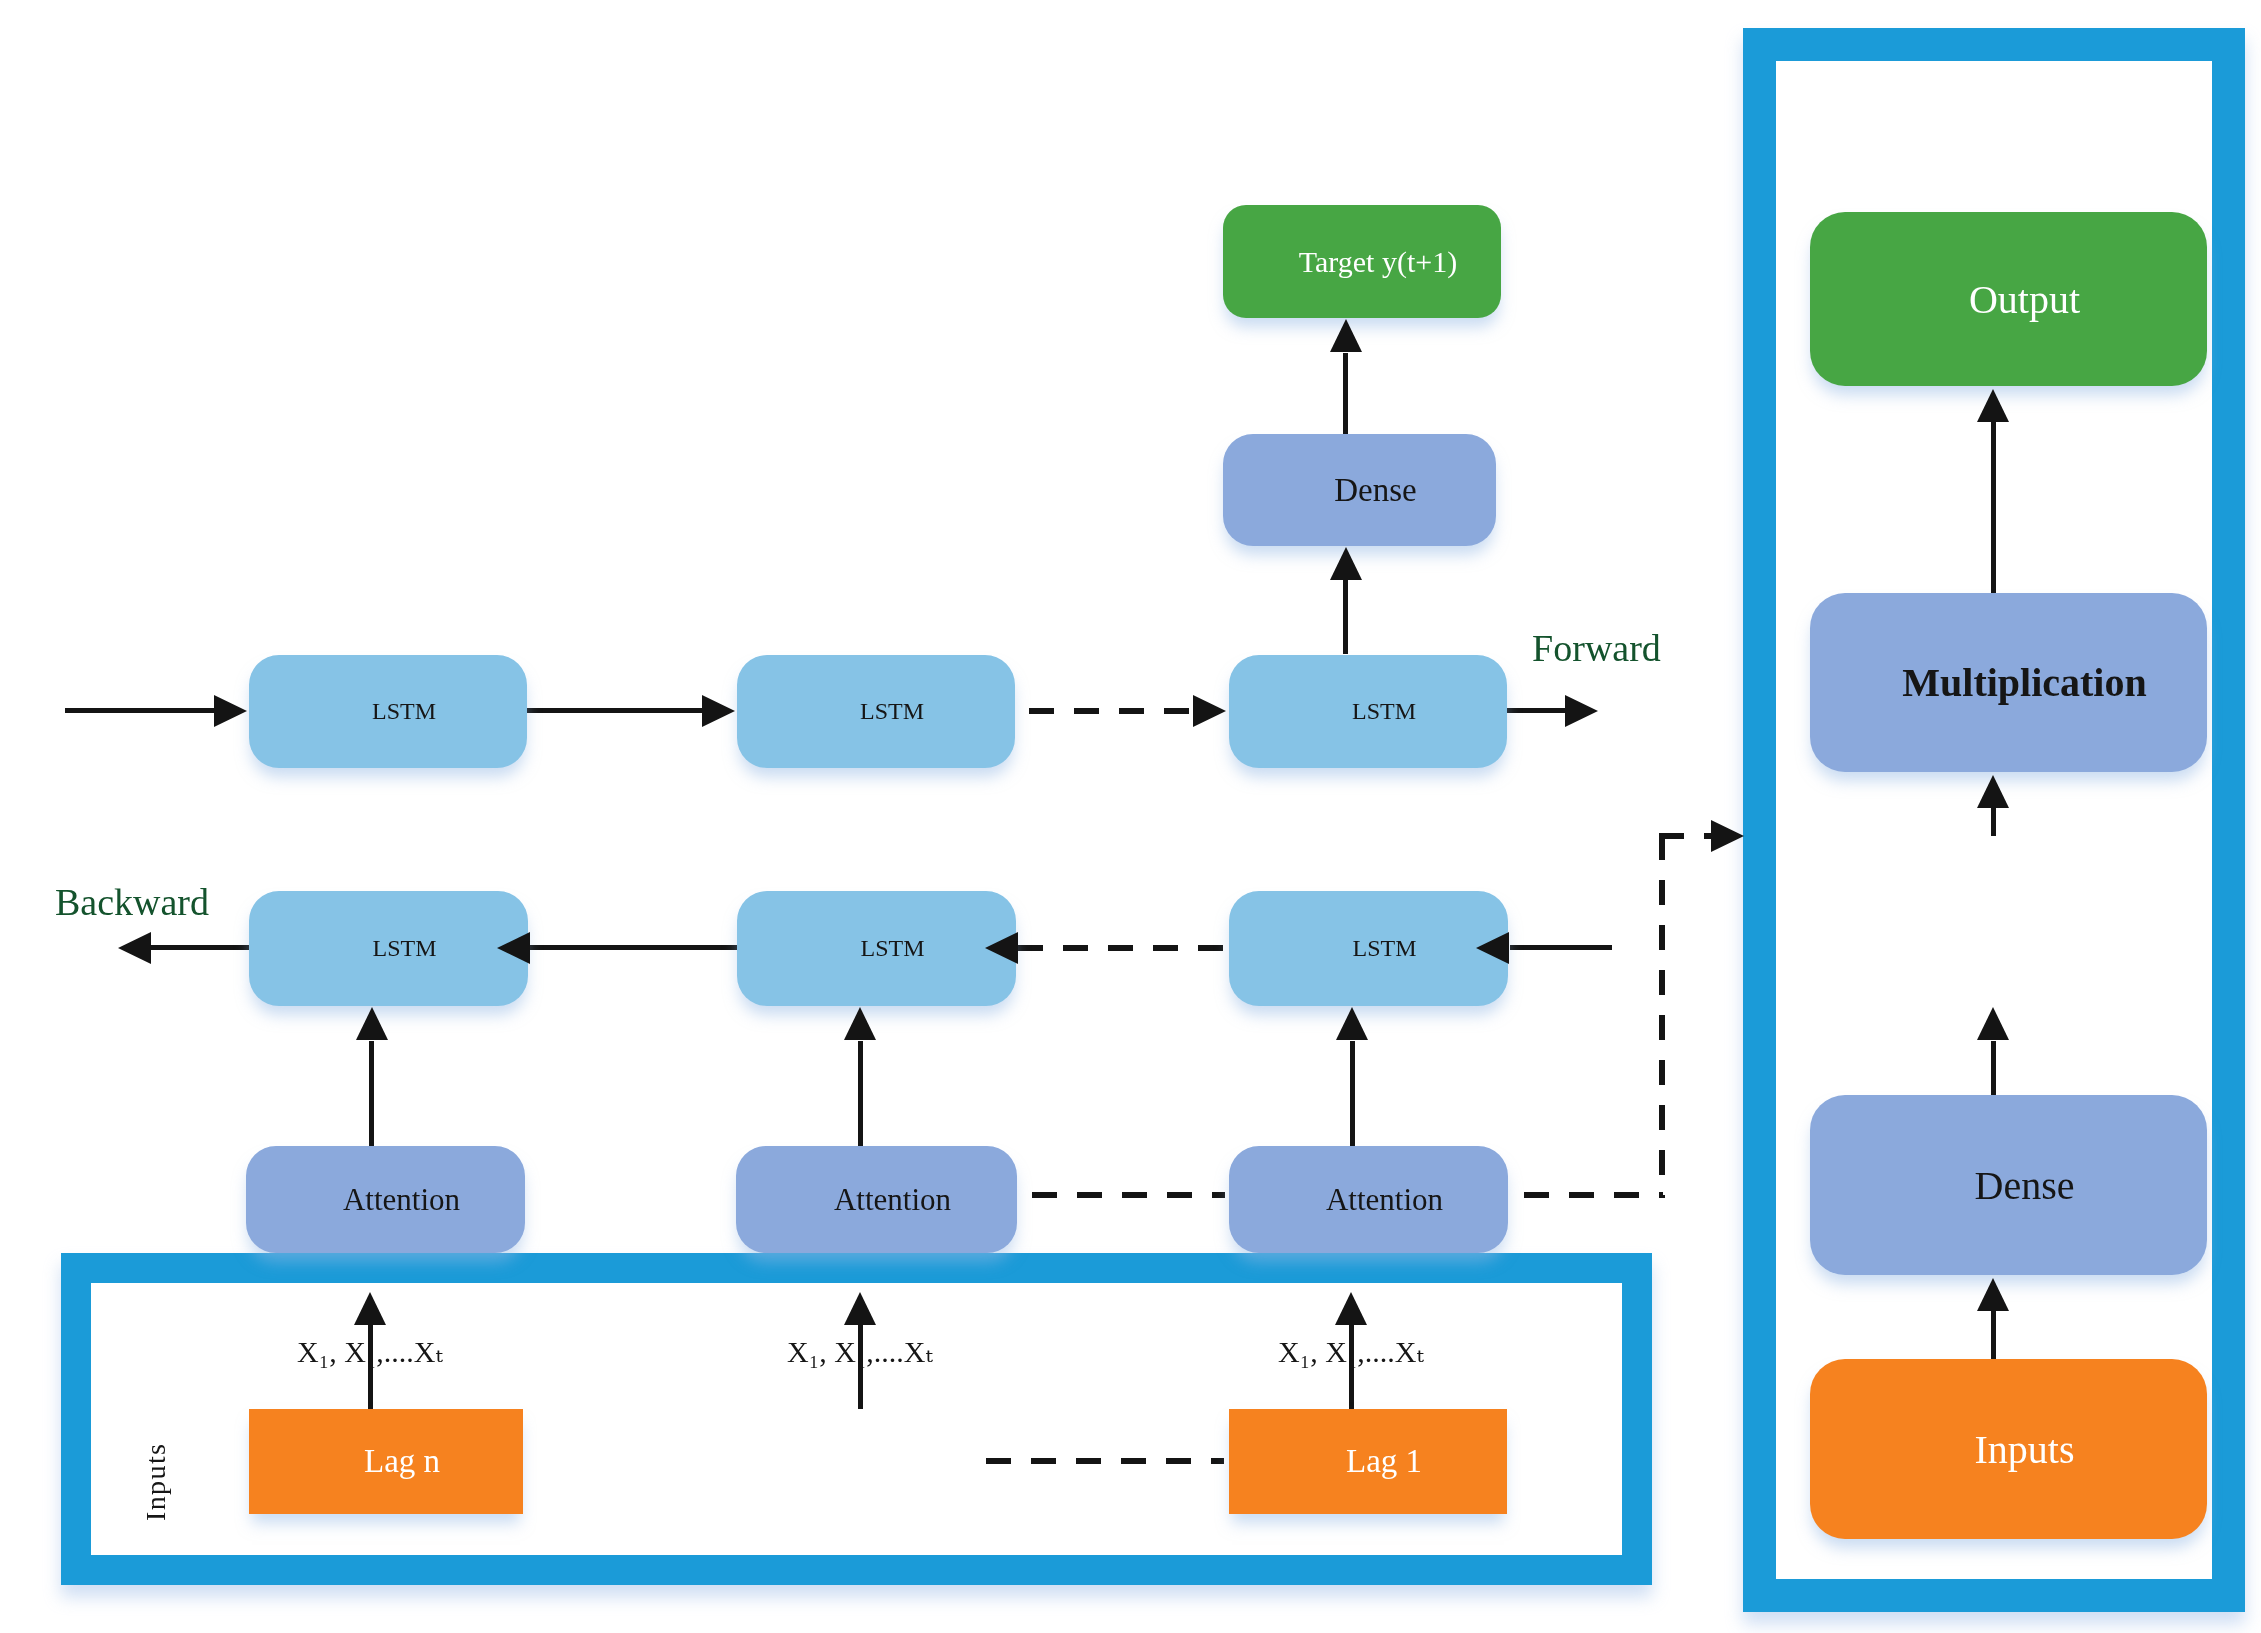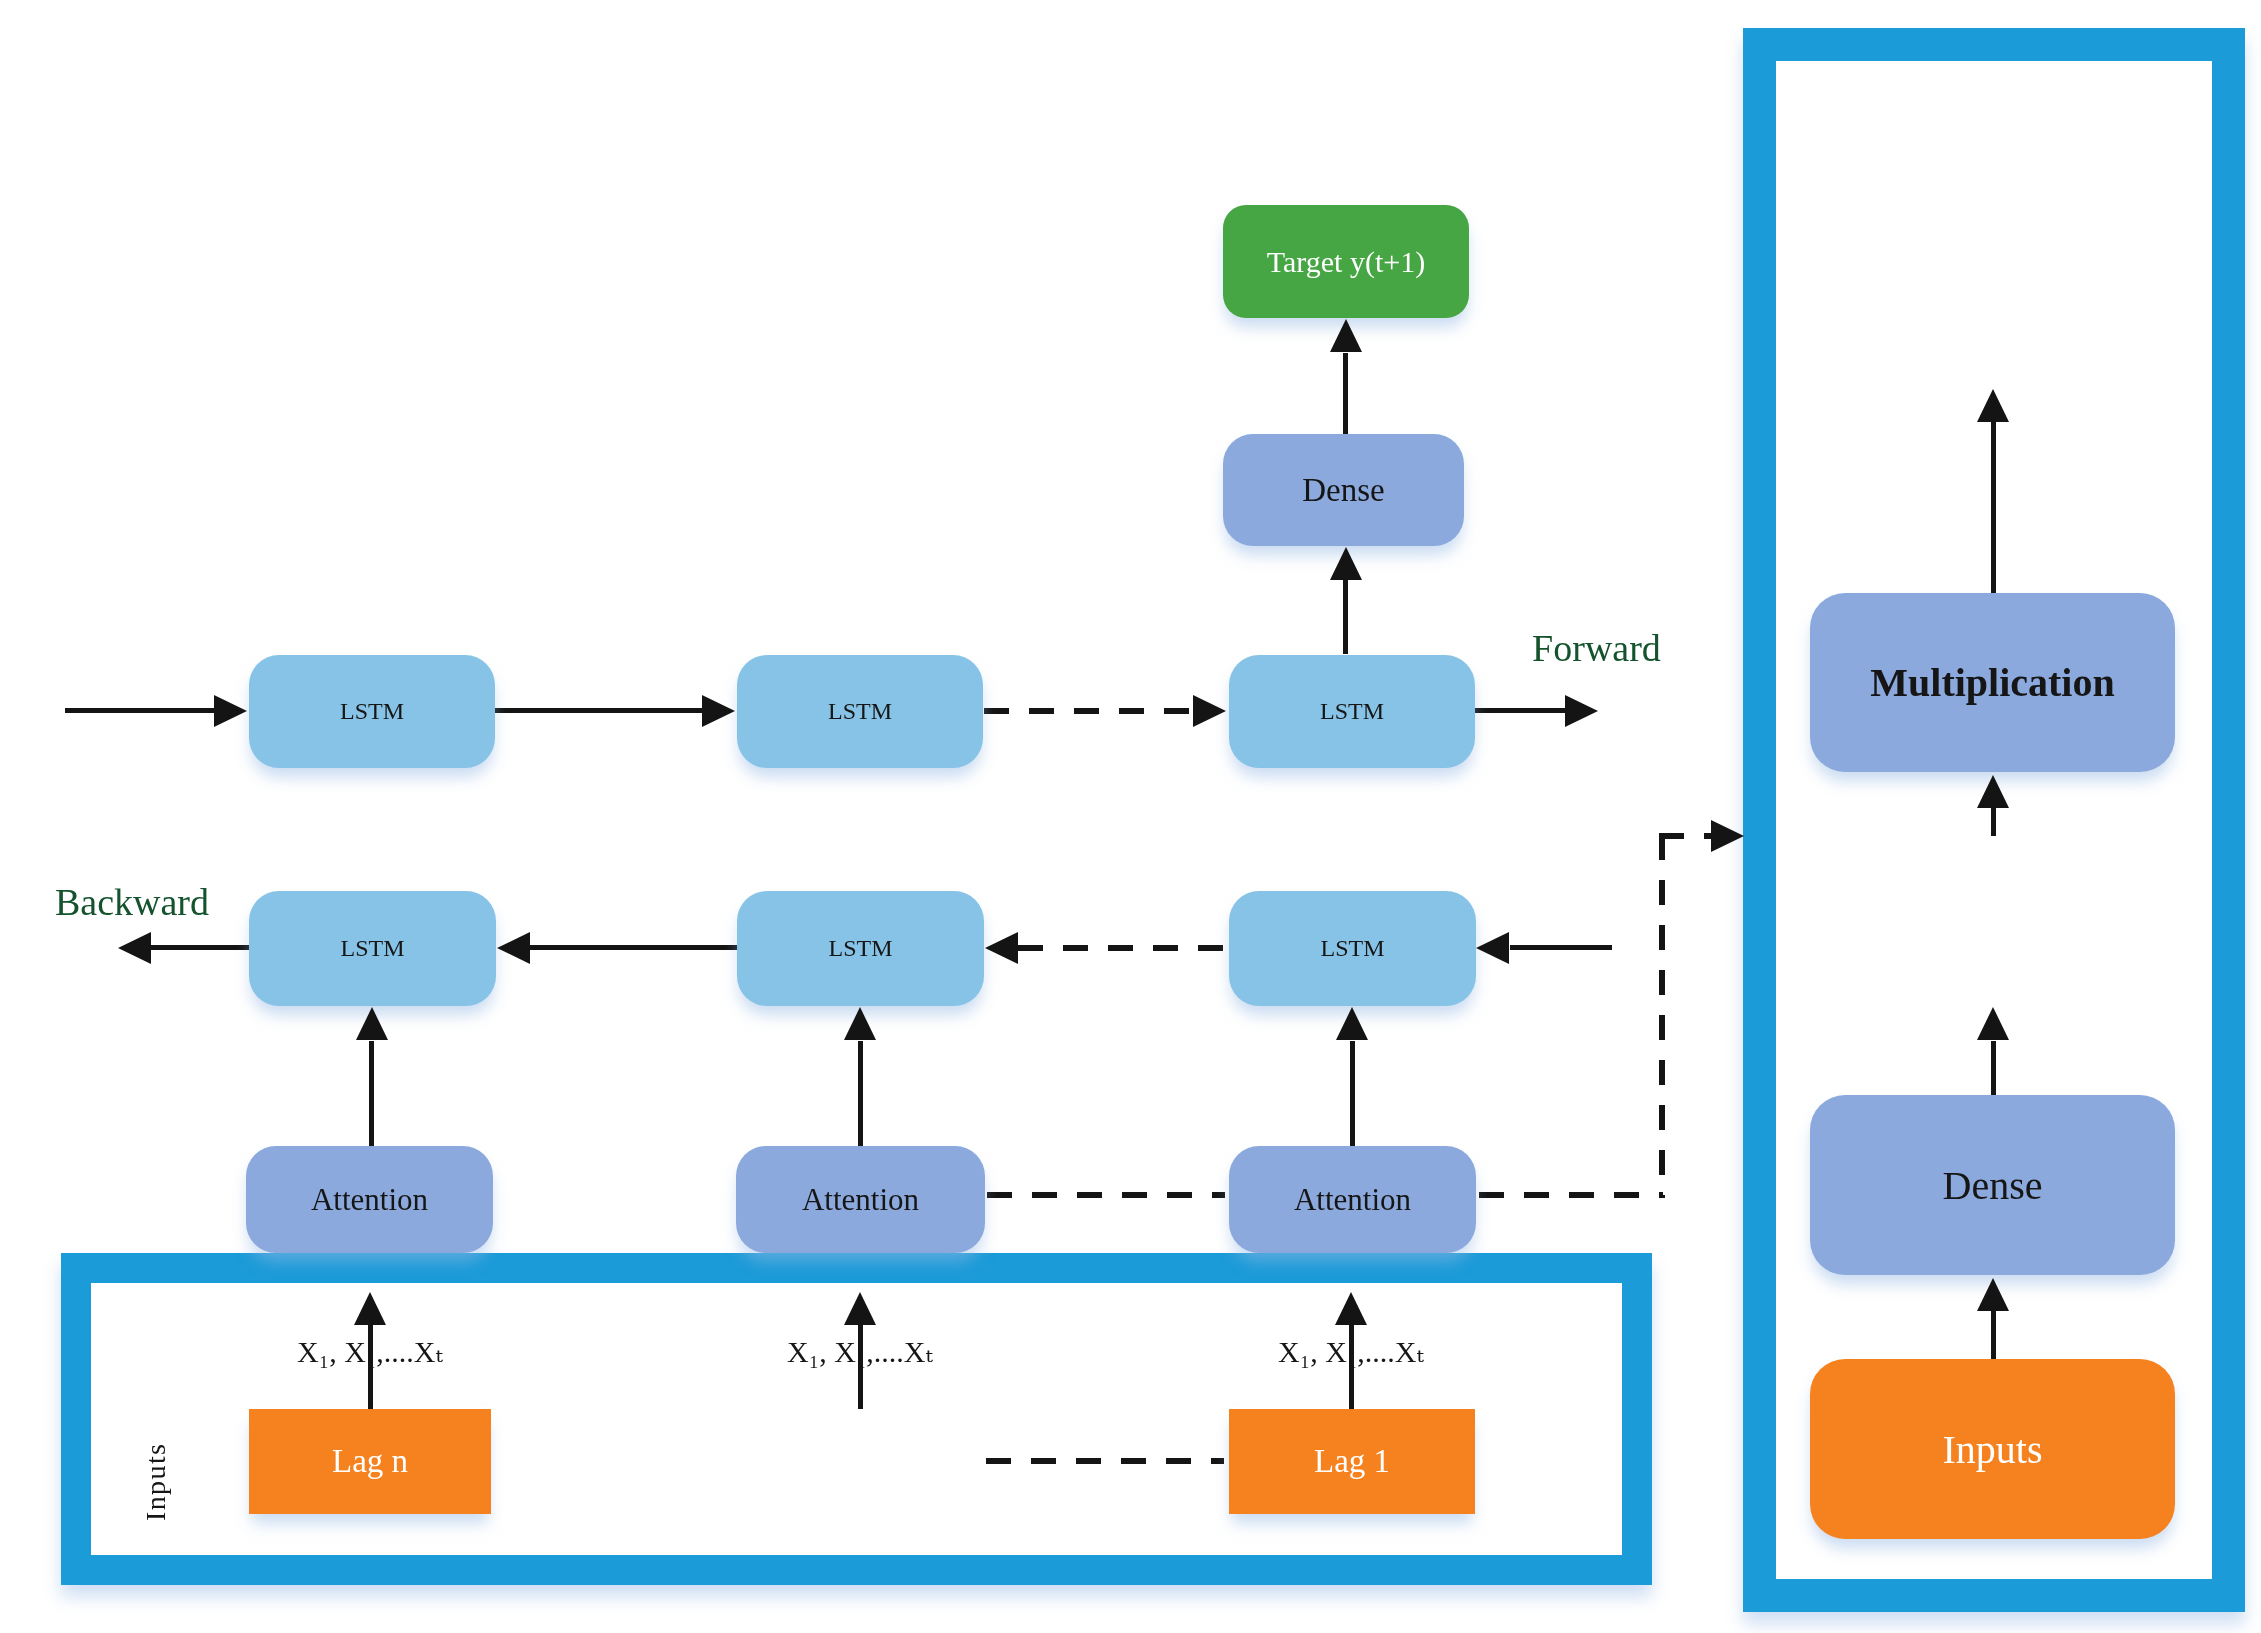--- a/index.html
+++ b/index.html
@@ -1,19 +1,19 @@
 <!DOCTYPE html>
 <html style="--lstm-fill: #86C3E6; --attention-fill: #8BA9DC; --green-fill: #47A644; --orange-fill: #F6821F; --frame-blue: #1B9BD8; --line-black: #141414;font-size:11.6px"><head>
 <meta charset="utf-8">
 <style>
   html,body{margin:0;padding:0;background:#ffffff;}
   .stage{position:relative;width:2261px;height:1634px;background:#fff;overflow:hidden;
          font-family:"Liberation Serif","DejaVu Serif",serif;color:#161616;}
   .box{position:absolute;display:flex;align-items:center;justify-content:center;
-       text-align:center;box-shadow:0 11.6px 14.5px -2.9px rgba(150,185,230,.5);z-index:3;}
+       text-align:center;box-shadow:0 11.6px 14.5px -2.9px rgba(150,185,230,.5);z-index:3;padding-left:32px;}
   .rounded{border-radius:30px;}
   .lstm{background:var(--lstm-fill,#86C3E6);font-size:24px;}
   .att{background:var(--attention-fill,#8BA9DC);font-size:31px;}
   .densebox{background:var(--attention-fill,#8BA9DC);font-size:33px;}
   .greenbox{background:var(--green-fill,#47A644);color:#fff;}
   .orangebox{background:var(--orange-fill,#F6821F);color:#fff;}
   .frame{position:absolute;border:30px solid var(--frame-blue,#1B9BD8);background:transparent;
          box-sizing:border-box;z-index:1;box-shadow:0 11.6px 16px rgba(150,185,230,.45);}
   .panelframe{border-width:33px;}
   .freetext{position:absolute;font-size:38px;color:#14532d;text-align:center;z-index:4;}
@@ -111,20 +111,21 @@
   <div class="ah up" style="left:844px;top:1292px;"></div>
   <div class="vline" style="left:858px;top:1325px;height:84px;"></div>
   <div class="xlabel" style="left:701px;top:1333px;width:318px;">X₁, X₁,....Xₜ</div>
 
   <div class="ah up" style="left:1335px;top:1292px;"></div>
   <div class="vline" style="left:1349px;top:1325px;height:84px;"></div>
   <div class="xlabel" style="left:1192px;top:1333px;width:318px;">X₁, X₁,....Xₜ</div>
 
   <div class="frame panelframe" style="left:1743px;top:27.5px;width:502px;height:1584px;"></div>
 
+  <div class="box greenbox rounded" style="left:1810px;top:212px;width:365px;height:174px;font-size:40px;border-radius:35px;">Output</div>
   <div class="box att rounded bold" style="left:1810px;top:593px;width:365px;height:179px;font-size:40px;border-radius:35px;">Multiplication</div>
   <div class="box att rounded" style="left:1810px;top:1095px;width:365px;height:180px;font-size:40px;border-radius:35px;">Dense</div>
   <div class="box orangebox rounded" style="left:1810px;top:1359px;width:365px;height:180px;font-size:40px;border-radius:35px;">Inputs</div>
 
   <div class="ah up" style="left:1977px;top:389px;"></div>
   <div class="vline" style="left:1991px;top:422px;height:171px;"></div>
   <div class="ah up" style="left:1977px;top:775px;"></div>
   <div class="vline" style="left:1991px;top:808px;height:27.5px;"></div>
   <div class="ah up" style="left:1977px;top:1007px;"></div>
   <div class="vline" style="left:1991px;top:1041px;height:54px;"></div>

